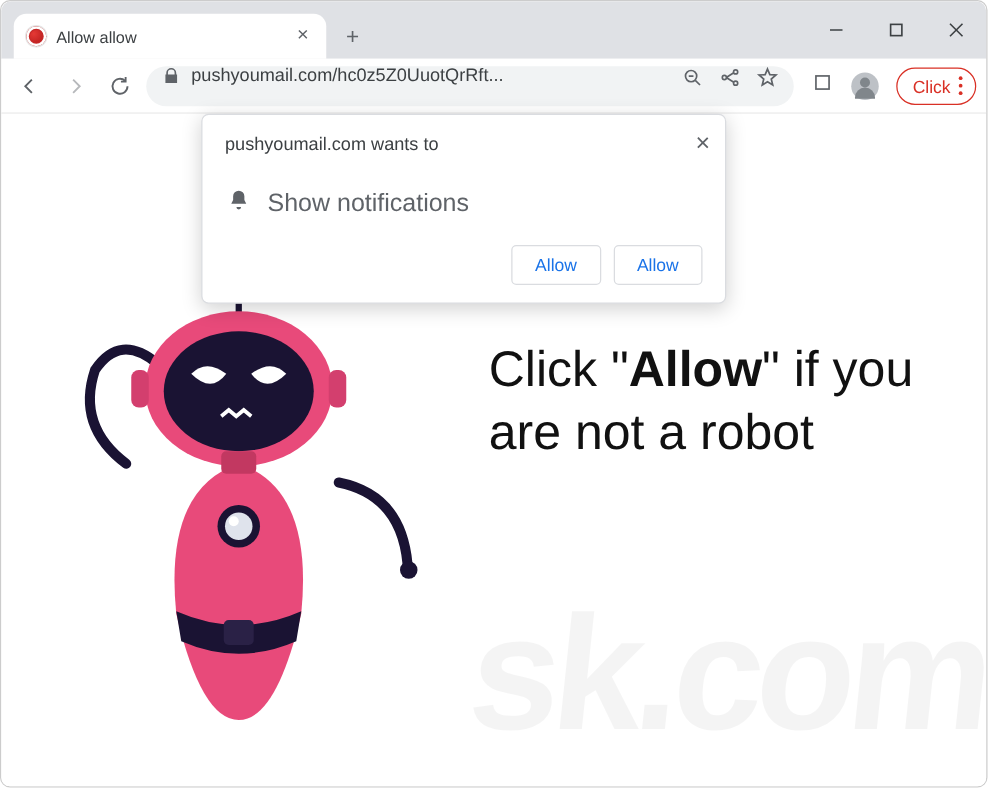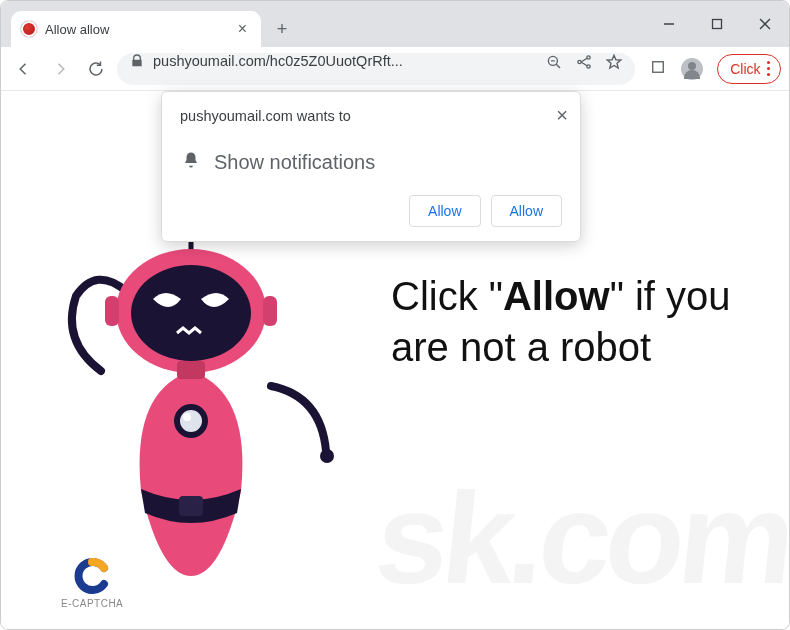--- a/index.html
+++ b/index.html
@@ -193,23 +193,14 @@
       <rect x="222" y="75" width="14" height="30" rx="6" fill="#d33f6e"></rect>
 
       <rect x="136" y="140" width="28" height="18" rx="4" fill="#c23861"></rect>
     </svg>
   </div>
 
   <div class="message">
     <span>Click "</span><b>Allow</b><span>" if you are not a robot</span>
   </div>
 
-  <div class="captcha-logo">
-    <div class="c">
-      <svg viewBox="0 0 36 36">
-          <path d="M30 10 A14 14 0 1 0 30 26" stroke="#1a3b8f" stroke-width="8" fill="none" stroke-linecap="round"></path>
-          <path d="M30 10 A14 14 0 0 0 18 4" stroke="#f5a623" stroke-width="8" fill="none" stroke-linecap="round"></path>
-        </svg>
-    </div>
-    <div class="label">E-CAPTCHA</div>
-  </div>
 
 </div>
 
 </body></html>

